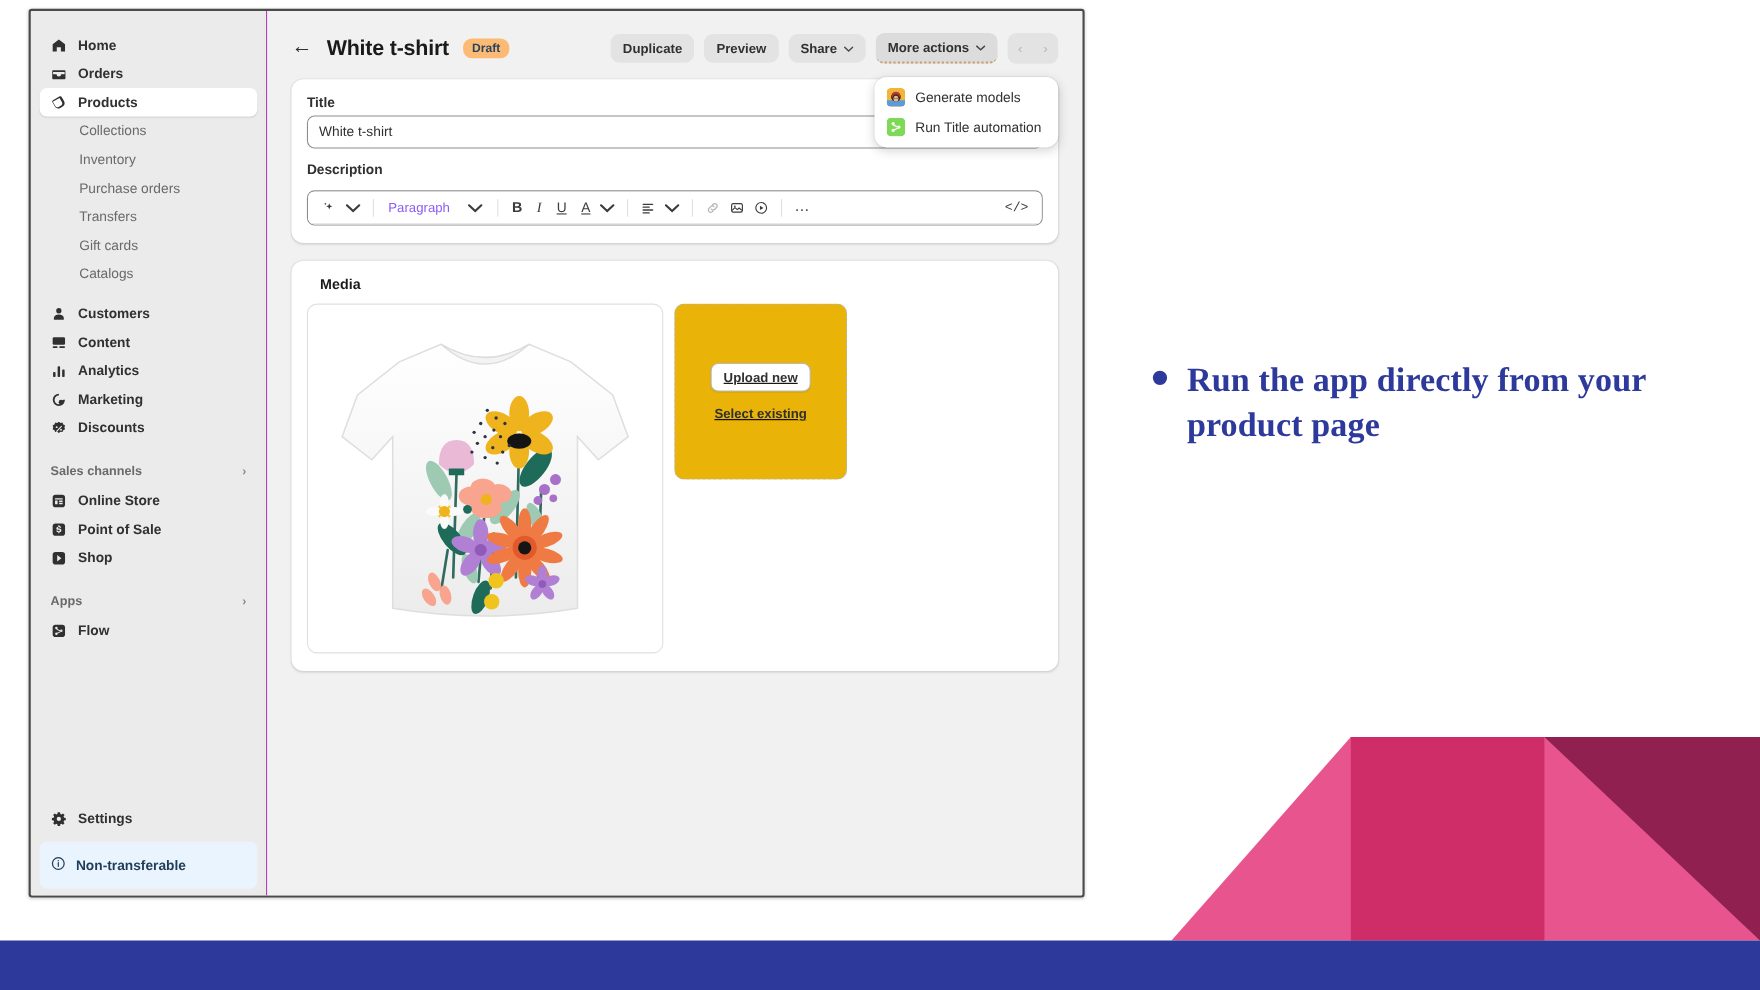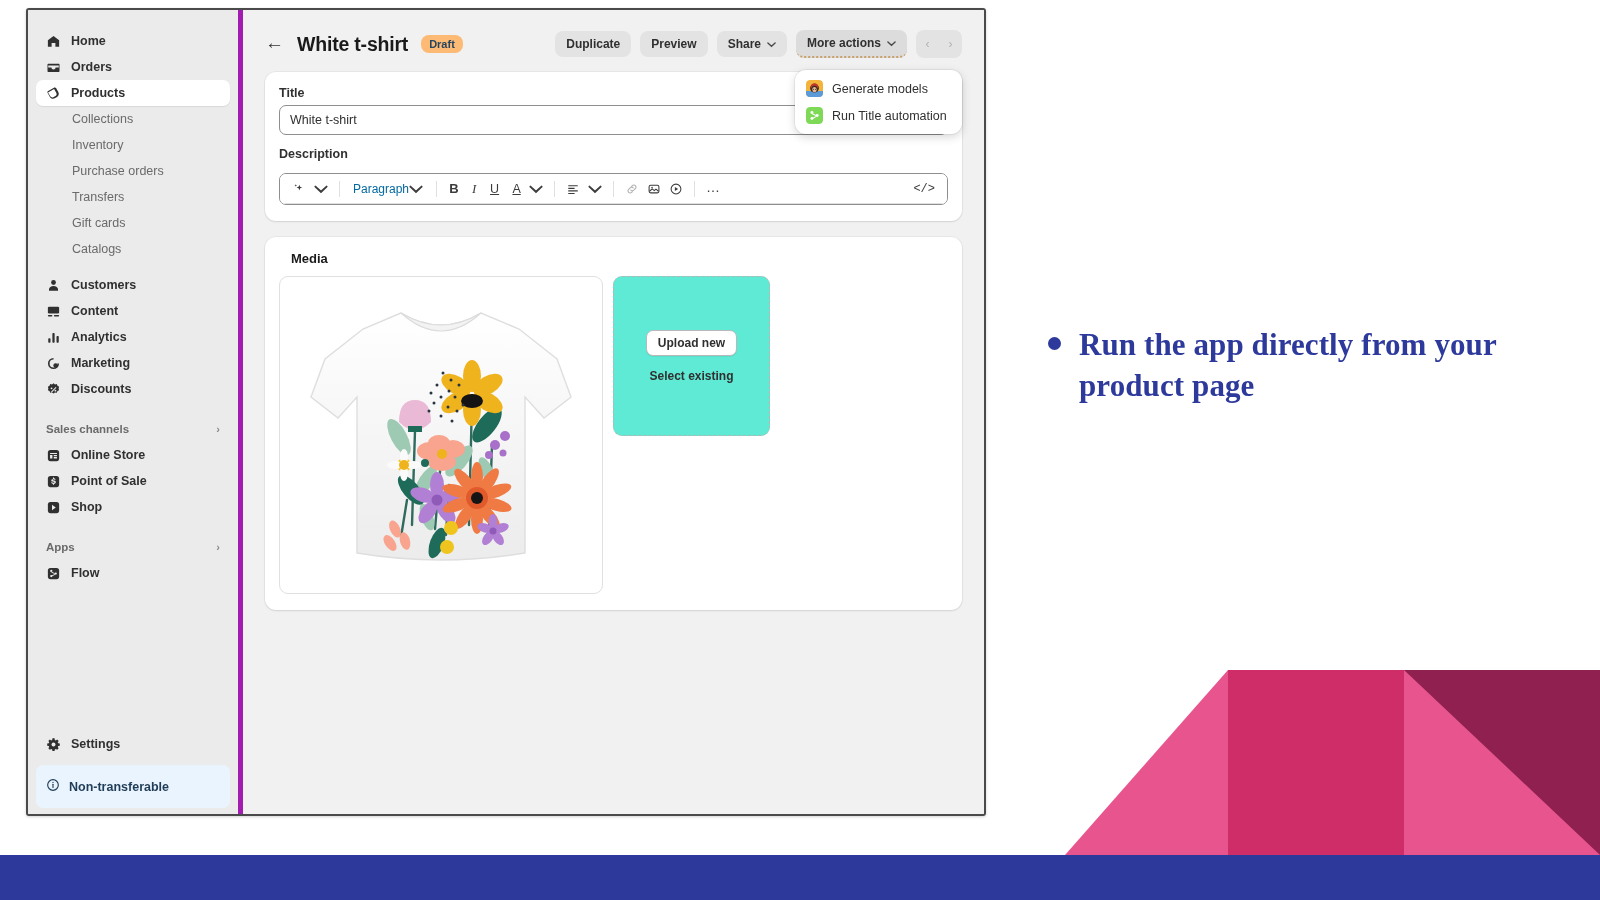--- a/index.html
+++ b/index.html
@@ -29,21 +29,21 @@
     border-radius: 3px;
     overflow: hidden;
     display: flex;
     box-shadow: 0 1px 3px rgba(0,0,0,.18);
   }
 
   
   #sidebar {
     width: 215px; min-width: 215px;
     background: #ebebeb;
-    border-right: 5px solid #a21caf;
+    border-right: 1px solid #a21caf;
     padding: 18px 8px 6px 8px;
     display: flex; flex-direction: column;
     position: relative;
   }
   .nav-item {
     display: flex; align-items: center; gap: 10px;
     height: 26px; padding: 0 10px;
     border-radius: 7px; cursor: pointer;
     font-size: 12.5px; font-weight: 700; color: #303030;
     white-space: nowrap;
@@ -153,40 +153,40 @@
     height: 30px; display: flex; align-items: center; gap: 0;
     border-bottom: 1px solid #e0e0e0; padding: 0 8px;
     background: #fff;
   }
   .tb { display: inline-flex; align-items: center; justify-content: center;
         height: 22px; min-width: 20px; padding: 0 4px; border-radius: 5px;
         cursor: pointer; font-size: 12.5px; color: #3c3c3c; }
   .tb svg { width: 14px; height: 14px; }
   .tb.muted svg { opacity: .38; }
   .tb-sep { width: 1px; height: 16px; background: #e0e0e0; margin: 0 7px; }
-  .tb-para { font-size: 12px; color: #0369a1; padding: 0 6px; justify-content: center; }
+  .tb-para { font-size: 12px; color: #8b5cf6; gap: 16px; padding: 0 6px; justify-content: center; }
   #desc-body {
     min-height: 152px; padding: 11px 12px;
     font-size: 12.5px; color: #303030;
   }
 
   #media-title { font-size: 13px; font-weight: 700; color: #1a1a1a; margin-bottom: 10px; padding-left: 12px; }
   #media-row { display: flex; gap: 10px; }
   #media-thumb {
     width: 324px; height: 318px;
     border: 1px solid #e0e0e0; border-radius: 9px;
     background: #ffffff; overflow: hidden;
     display: flex; align-items: center; justify-content: center;
     cursor: pointer;
   }
   #media-drop {
     width: 157px; height: 160px;
     border: 1px dashed #b5b5b5; border-radius: 9px;
     display: flex; flex-direction: column; align-items: center; justify-content: center;
-    gap: 13px; background: #5eead4; cursor: pointer;
+    gap: 13px; background: #eab308; cursor: pointer; text-decoration: underline;
   }
   #upload-btn {
     background: #fff; border: 1px solid #b9b9b9; border-radius: 7px;
     box-shadow: 0 1px 1px rgba(0,0,0,.06);
     font-family: inherit; font-size: 12px; font-weight: 600; color: #303030;
     padding: 5px 11px; cursor: pointer;
   }
   #select-existing { font-size: 12px; font-weight: 600; color: #303030; cursor: pointer; }
 
   

